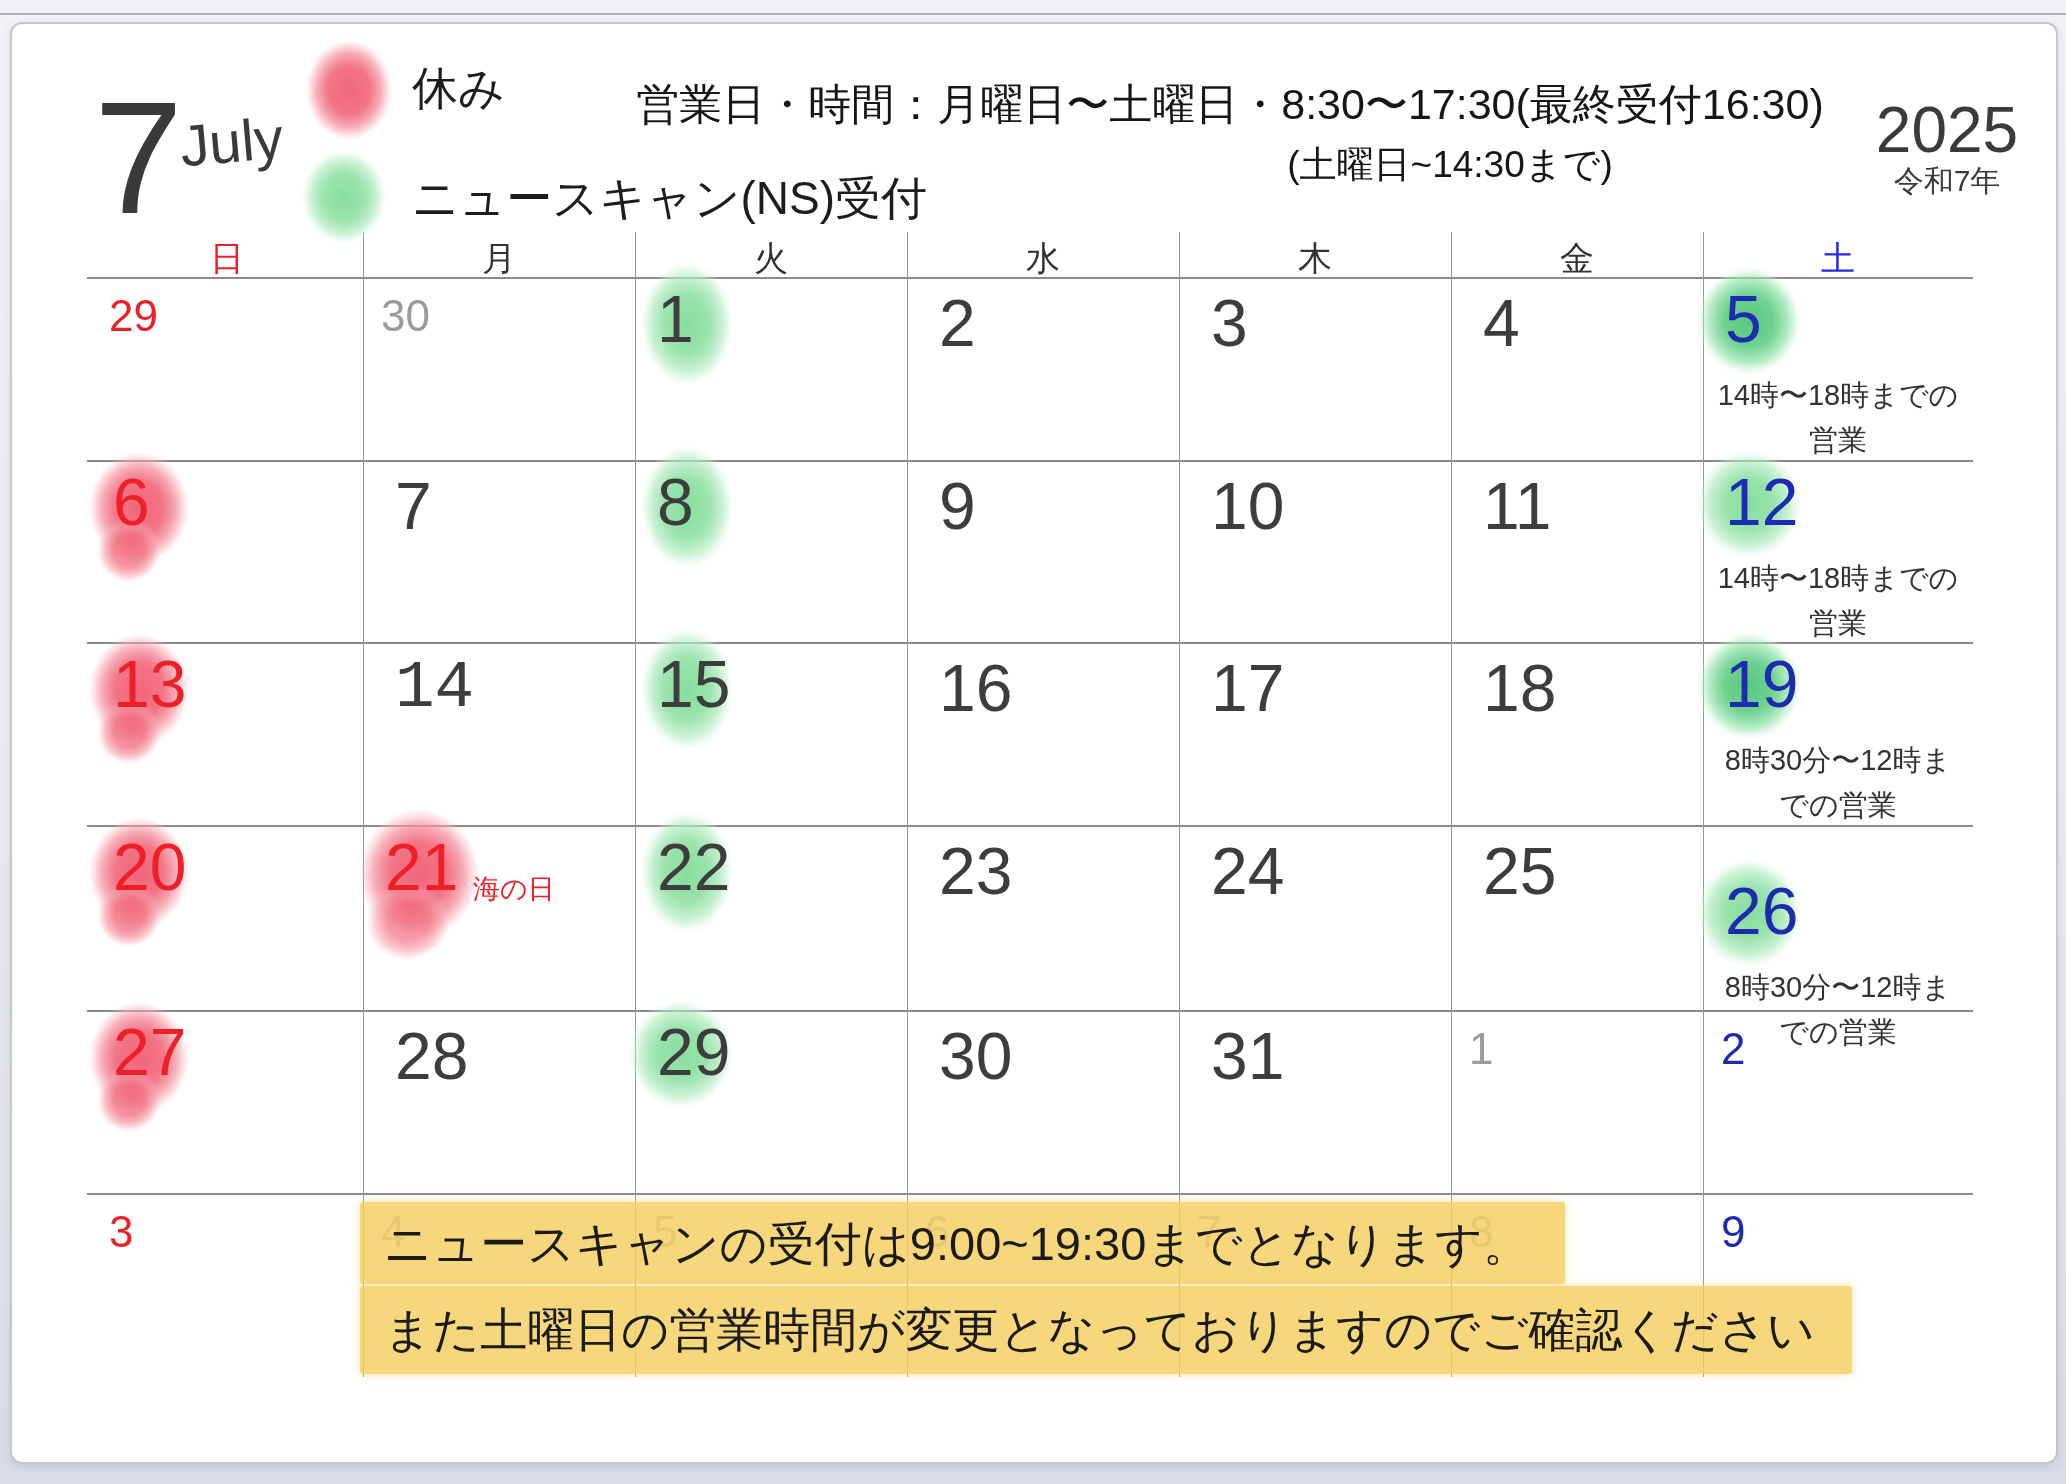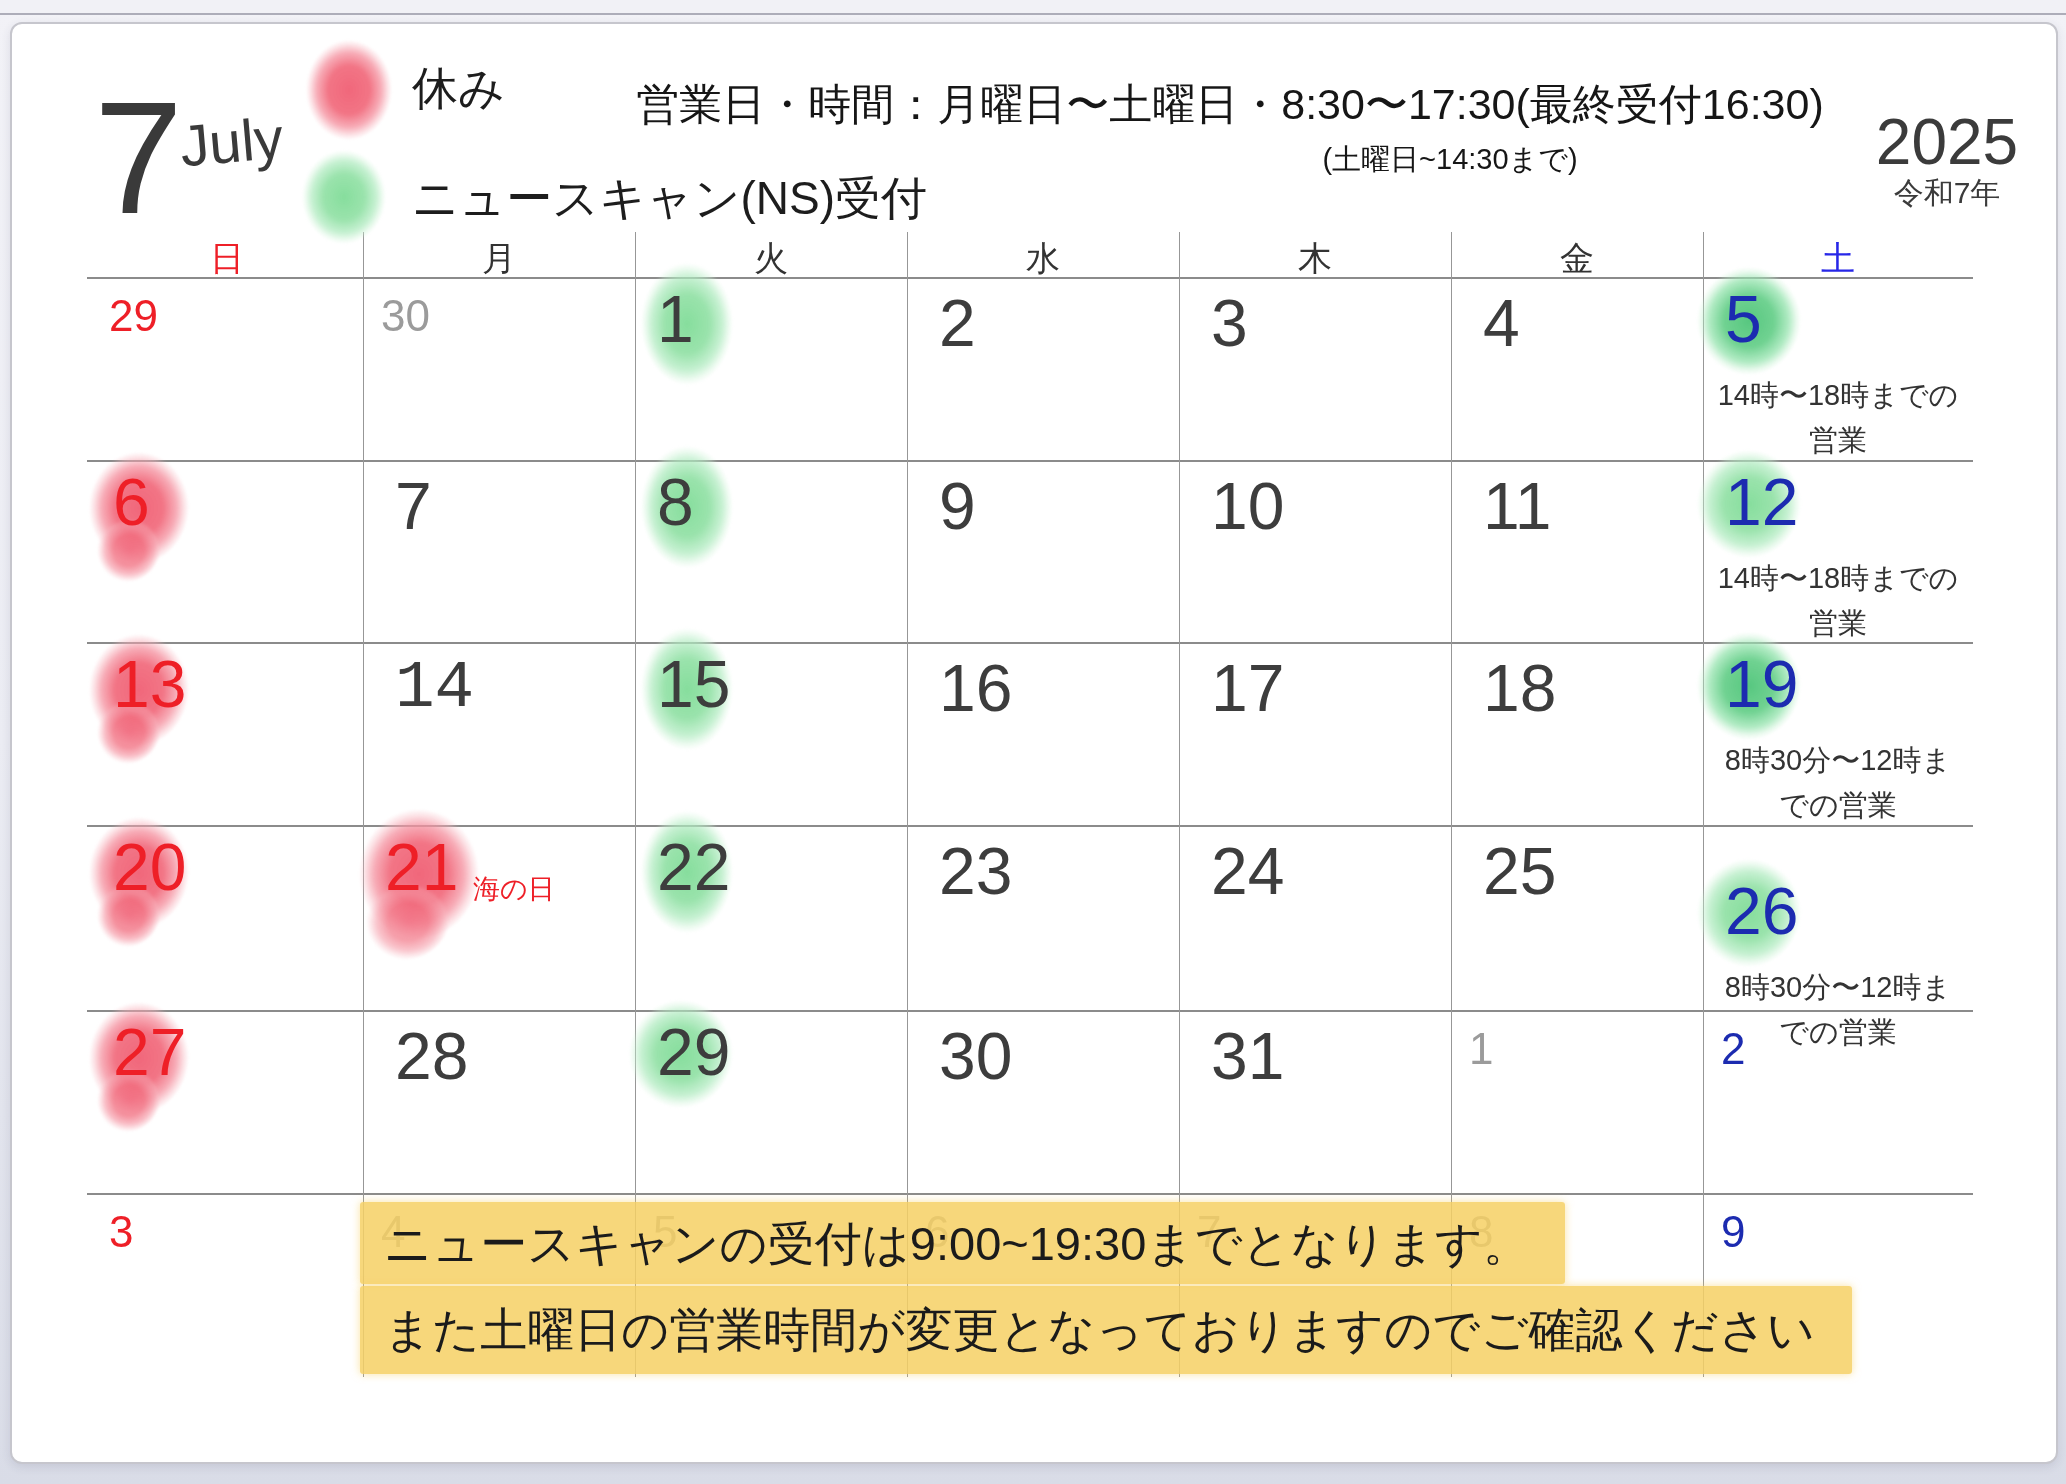--- a/index.html
+++ b/index.html
@@ -16,23 +16,23 @@
     box-shadow:0 3px 10px rgba(60,60,90,.12);}
 
   
   .month-number{position:absolute;left:94px;top:78px;font-size:160px;line-height:1;color:#3a3a3a;z-index:4;}
   .month-name{position:absolute;left:180px;top:108px;font-size:58px;color:#3a3a3a;transform:rotate(-5deg);z-index:4;}
   .legend-blob{position:absolute;z-index:2;}
   .legend-label{position:absolute;font-size:46px;color:#1d1d1d;z-index:4;}
   .ops-line1{position:absolute;left:600px;top:76px;width:1260px;text-align:center;
     font-size:43px;color:#161616;z-index:4;}
   .ops-line2{position:absolute;left:1230px;top:140px;width:440px;text-align:center;
-    font-size:29px;color:#161616;z-index:4;}
+    font-size:37px;color:#161616;z-index:4;}
   .year-block{position:absolute;left:1872px;top:98px;width:150px;text-align:center;z-index:4;}
-  .year-number{font-size:64px;line-height:1;color:#3b3b3b;margin-top:12px;}
+  .year-number{font-size:64px;line-height:1;color:#3b3b3b;}
   .era-label{font-size:30px;line-height:1.1;color:#3b3b3b;margin-top:2px;}
 
   
   .hline{position:absolute;left:87px;width:1886px;height:2px;background:#8b8b8b;z-index:1;}
   .vline{position:absolute;top:232px;width:1px;height:1145px;background:#979797;z-index:1;}
   .wd{position:absolute;top:236px;font-size:34px;text-align:center;color:#333;z-index:3;}
 
   
   .cell{position:absolute;z-index:2;}
   .num{position:absolute;z-index:3;line-height:1.05;}

